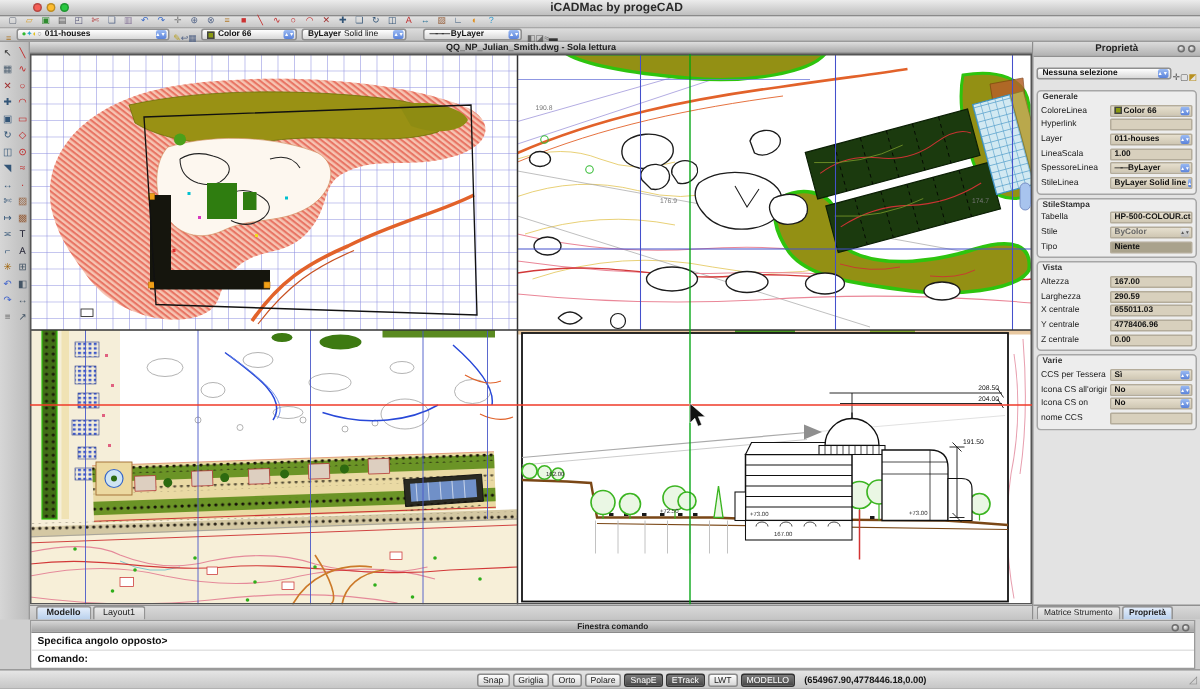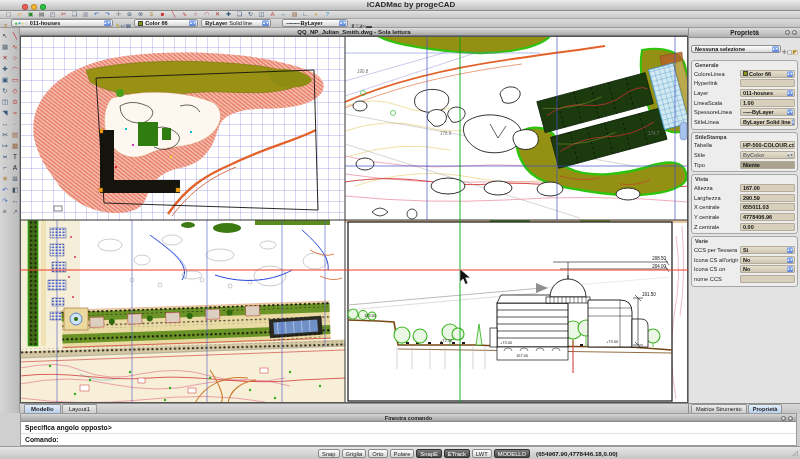--- a/index.html
+++ b/index.html
@@ -1,19 +1,19 @@
 <!DOCTYPE html>
 <html><head>
 <meta charset="utf-8">
 <style>
   html,body{margin:0;padding:0;background:#888;}
   *{box-sizing:border-box;}
   .app{position:relative;width:800px;height:459px;background:#cfcfcf;font-family:"Liberation Sans",sans-serif;overflow:hidden;-webkit-font-smoothing:antialiased;}
   
-  .titlebar{height:11px;background:linear-gradient(#ececec,#bfbfbf);border-bottom:1px solid #8a8a8a;display:flex;align-items:flex-end;padding-left:17px;}
+  .titlebar{height:11px;background:linear-gradient(#ececec,#bfbfbf);border-bottom:1px solid #8a8a8a;display:flex;align-items:center;padding-left:17px;}
   .lights{display:flex;gap:3px;margin-left:5px;}
   .light{width:6px;height:6px;border-radius:50%;border:1px solid rgba(0,0,0,.25);}
   .title{flex:1;text-align:center;font-size:8px;font-weight:bold;color:#2a2a2a;line-height:10px;margin-right:24px;}
   
   .trow1{height:8px;background:linear-gradient(#e2e2e2,#c8c8c8);border-bottom:1px solid #a8a8a8;display:flex;align-items:center;gap:2px;padding:0 4px;}
   .trow2{height:9px;background:linear-gradient(#dcdcdc,#c2c2c2);border-bottom:1px solid #9a9a9a;display:flex;align-items:center;gap:3px;padding:0 4px;}
   .ticon{font-size:6px;line-height:7px;width:9px;text-align:center;cursor:default;}
   .tcol .ticon{font-size:6.5px;height:11px;line-height:11px;width:10px;}
   .dd{height:8px;background:linear-gradient(#ffffff,#d8d8d8);border:1px solid #8f8f8f;border-radius:2px;display:flex;align-items:center;font-size:5.6px;color:#111;padding:0 1px 0 3px;gap:2px;white-space:nowrap;overflow:hidden;}
   .dd .stp{width:7px;height:6px;min-width:7px;background:linear-gradient(#9cbcf4,#5a82da);border-radius:1.5px;color:#fff;font-size:3.5px;line-height:2.6px;display:flex;flex-direction:column;align-items:center;justify-content:center;margin-left:auto;}

